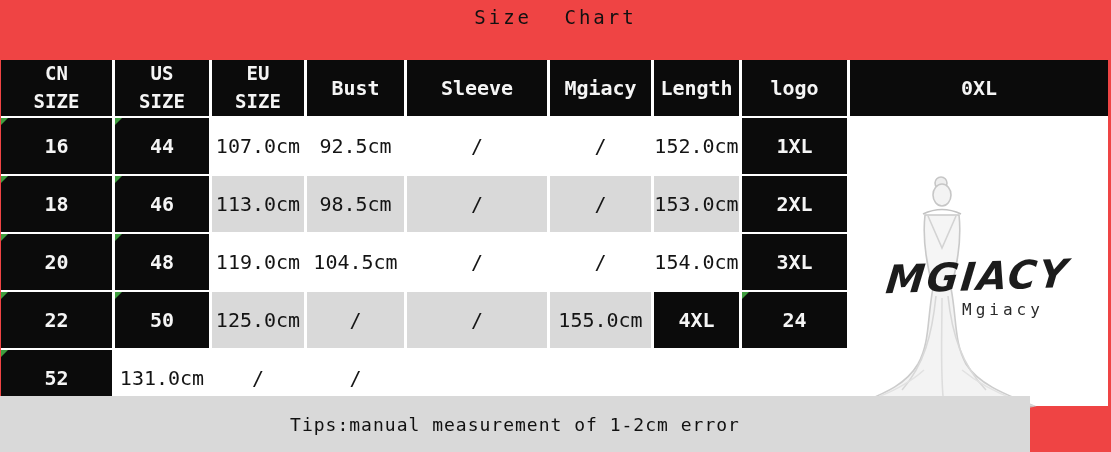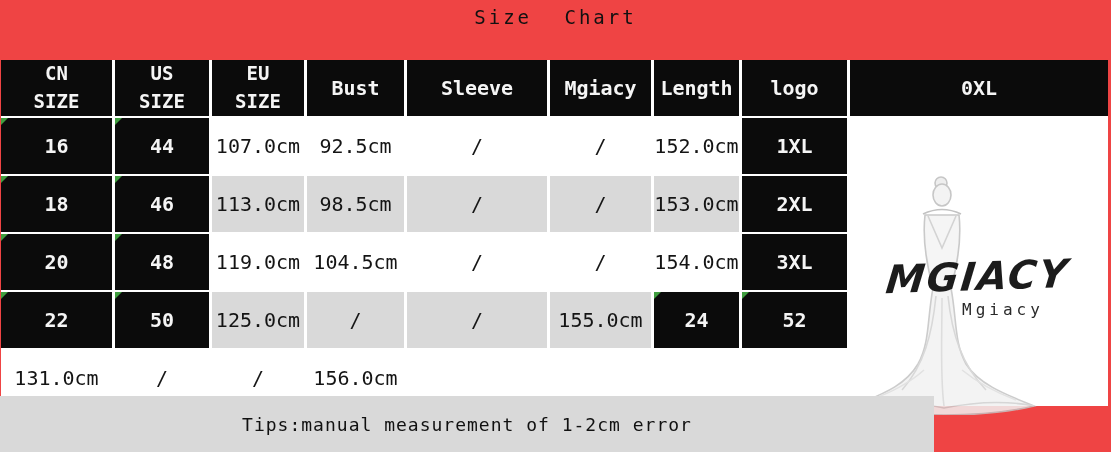--- a/index.html
+++ b/index.html
@@ -41,21 +41,21 @@
     font-size:39px; font-weight:700; font-style:italic; color:#1c1c1c;
     letter-spacing:2px; transform:rotate(-2deg) skewX(-8deg);
     white-space:nowrap;
   }
   .brand-sub {
     position:absolute; left:112px; top:182px;
     font-size:16px; letter-spacing:4px; color:#2a2a2a;
   }
   .dress-svg { position:absolute; left:-6px; top:52px; }
   .tips-bar {
-    position:absolute; top:396px; left:0; width:934px; height:56px;
+    position:absolute; top:396px; left:0; width:1030px; height:56px;
     background:#d9d9d9; display:flex; align-items:center; justify-content:center;
     font-size:18px; letter-spacing:1px; color:#111;
   }
 </style>
 </head>
 <body>
 
 <div class="canvas">
 
   <div class="page-title">Size Chart</div>
@@ -153,32 +153,32 @@
       </div>
     <div class="cell dark sizetxt">
         <span class="flag"></span>
         <span>50</span>
       </div>
     <div class="cell g">125.0cm</div>
     <div class="cell g">/</div>
     <div class="cell g">/</div>
     <div class="cell g">155.0cm</div>
 
+    <div class="cell dark sizetxt">4XL</div>
     <div class="cell dark sizetxt">
         <span class="flag"></span>
         <span>24</span>
       </div>
     <div class="cell dark sizetxt">
         <span class="flag"></span>
         <span>52</span>
       </div>
     <div class="cell w">131.0cm</div>
     <div class="cell w">/</div>
     <div class="cell w">/</div>
-    <div class="cell w">156.0cm</div>
 
   </div>
 
   <div class="tips-bar">
     <span>Tips:manual measurement of 1-2cm error</span>
   </div>
 
 </div>
 
 </body></html>

